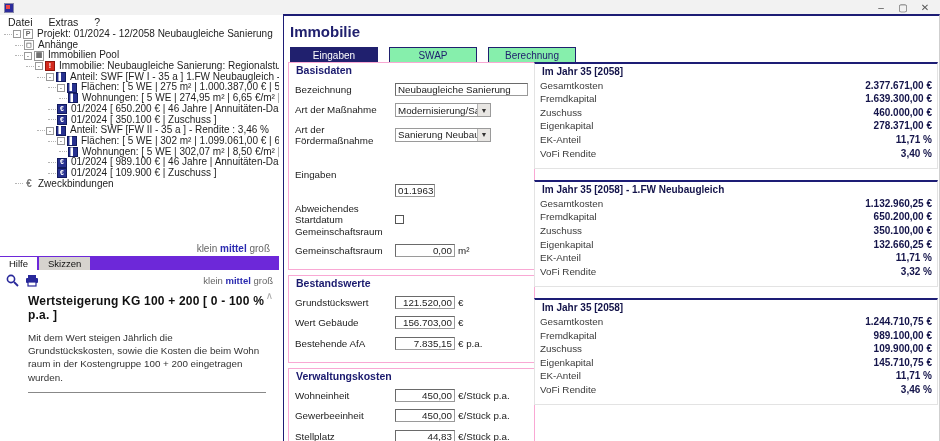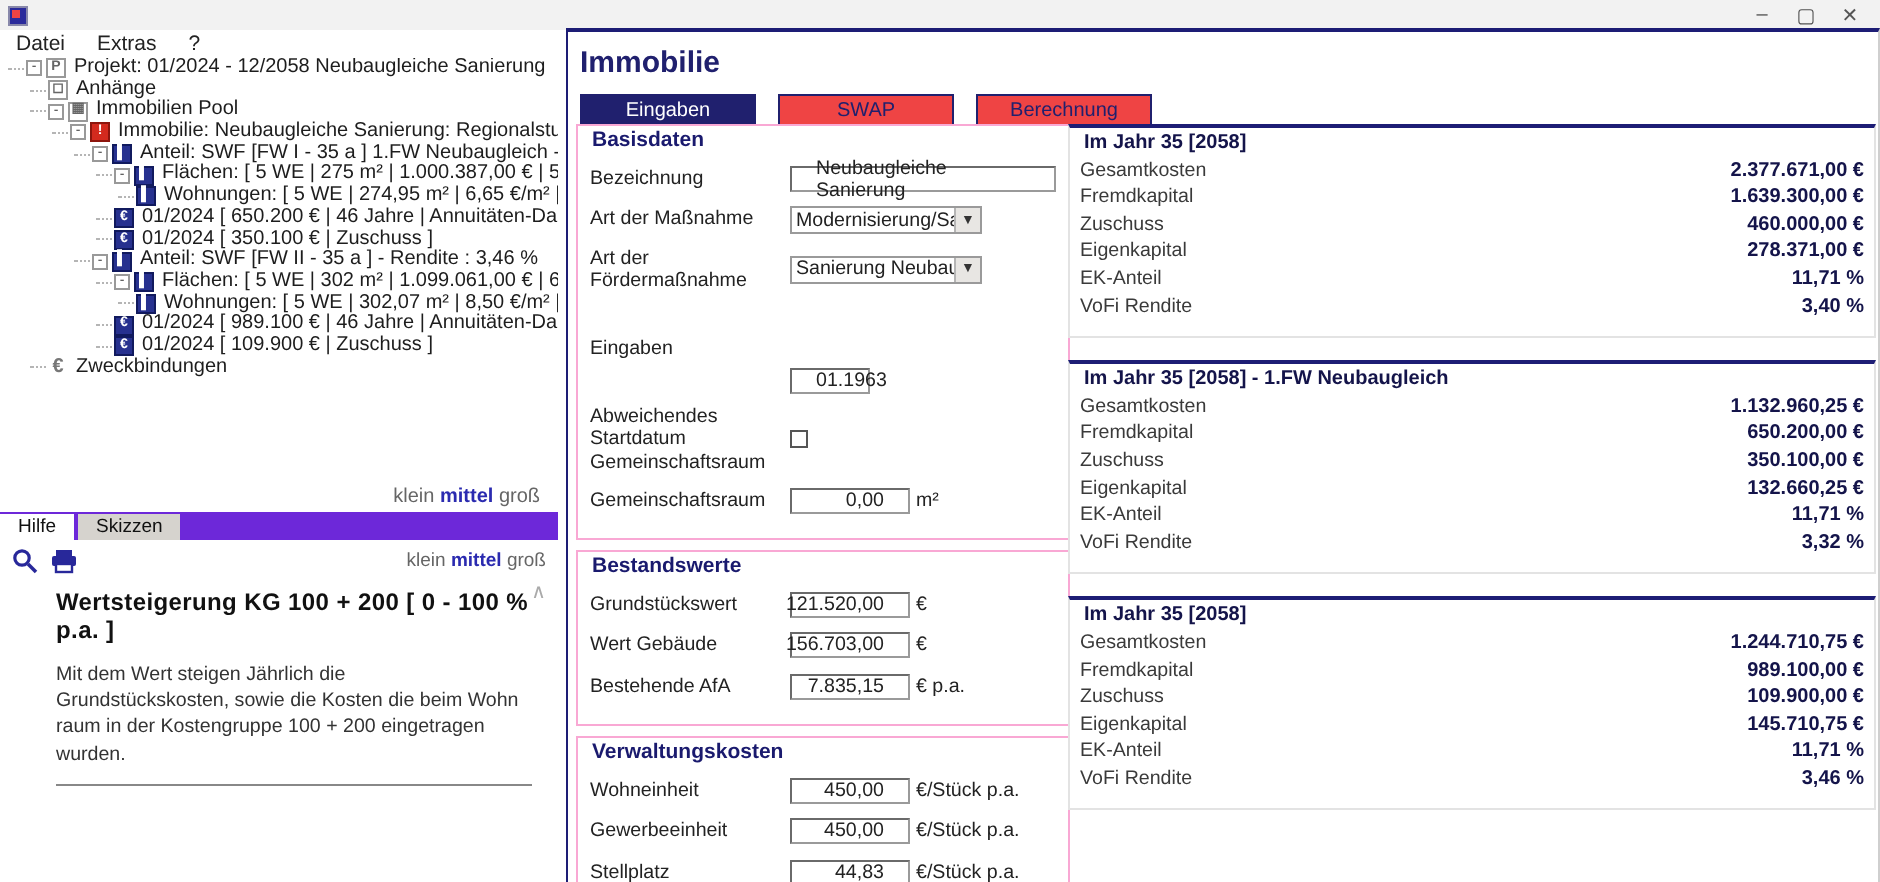--- a/index.html
+++ b/index.html
@@ -53,31 +53,31 @@
   .help-text { margin-top:9px; font-size:9.8px; color:#333; line-height:1.35; width:232px; }
   .help-hr { margin-top:8px; width:238px; border:none; border-top:1px solid #888; }
   .scroll-up { position:absolute; right:6px; top:2px; color:#aaa; font-size:10px; }
 
   
   .main-panel { position:absolute; left:283px; top:14px; width:657px; height:427px;
     border-top:2px solid #1d1d75; border-left:1px solid #1d1d75; border-right:1px solid #cfcfcf;
     background:#fff; }
   .main-title { font-size:15px; font-weight:bold; color:#20206e; margin:7px 0 7px 6px; }
   .btn-row { display:flex; gap:11px; margin-left:6px; }
-  .pbtn { width:88px; height:16px; border:1px solid #20206e; background:#ef4444; color:#20206e;
+  .pbtn { width:88px; height:16px; border:1px solid #20206e; background:#86efac; color:#20206e;
     font-size:10px; display:flex; align-items:center; justify-content:center; }
   .pbtn.active { background:#20206e; color:#fff; }
 
   .form-col { position:absolute; left:4px; top:46px; width:247px; }
   .fieldset { border:1px solid #f9a8d4; padding:1px 6px 5px 6px; margin-bottom:5px; position:relative; }
   .fieldset legend, .legend { font-size:10.5px; font-weight:bold; color:#1a1a6e; padding:0 1px; }
   .f-row { display:flex; align-items:center; margin:6.5px 0; min-height:14px; }
   .f-label { width:100px; flex:none; font-size:9.8px; color:#222; white-space:pre-line; line-height:1.15; }
   .inp { height:13px; border:1px solid #9a9a9a; border-top-color:#6a6a6a; border-left-color:#6a6a6a;
-    font-size:9.8px; padding:0 12px; display:flex; align-items:center; background:#fff; }
+    font-size:9.8px; padding:0 2px; display:flex; align-items:center; background:#fff; }
   .inp.txt { width:134px; }
   .inp.num { width:60px; justify-content:flex-end; }
   .inp.small { width:40px;margin-top:31px; }
   .unit { font-size:9.8px; margin-left:3px; color:#222; }
   .selectbox { width:96px; height:14px; border:1px solid #9a9a9a; display:flex; align-items:center; }
   .selectbox .sel-val { flex:1; font-size:9.8px; padding:0 2px; white-space:nowrap; overflow:hidden; }
   .sel-arrow { width:13px; height:12px; background:#e8e6e3; border-left:1px solid #b5b5b5;
     font-size:7px; display:flex; align-items:center; justify-content:center; color:#333; flex:none; }
   .checkbox { width:9px; height:9px; border:1px solid #555; background:#fff; }
 

